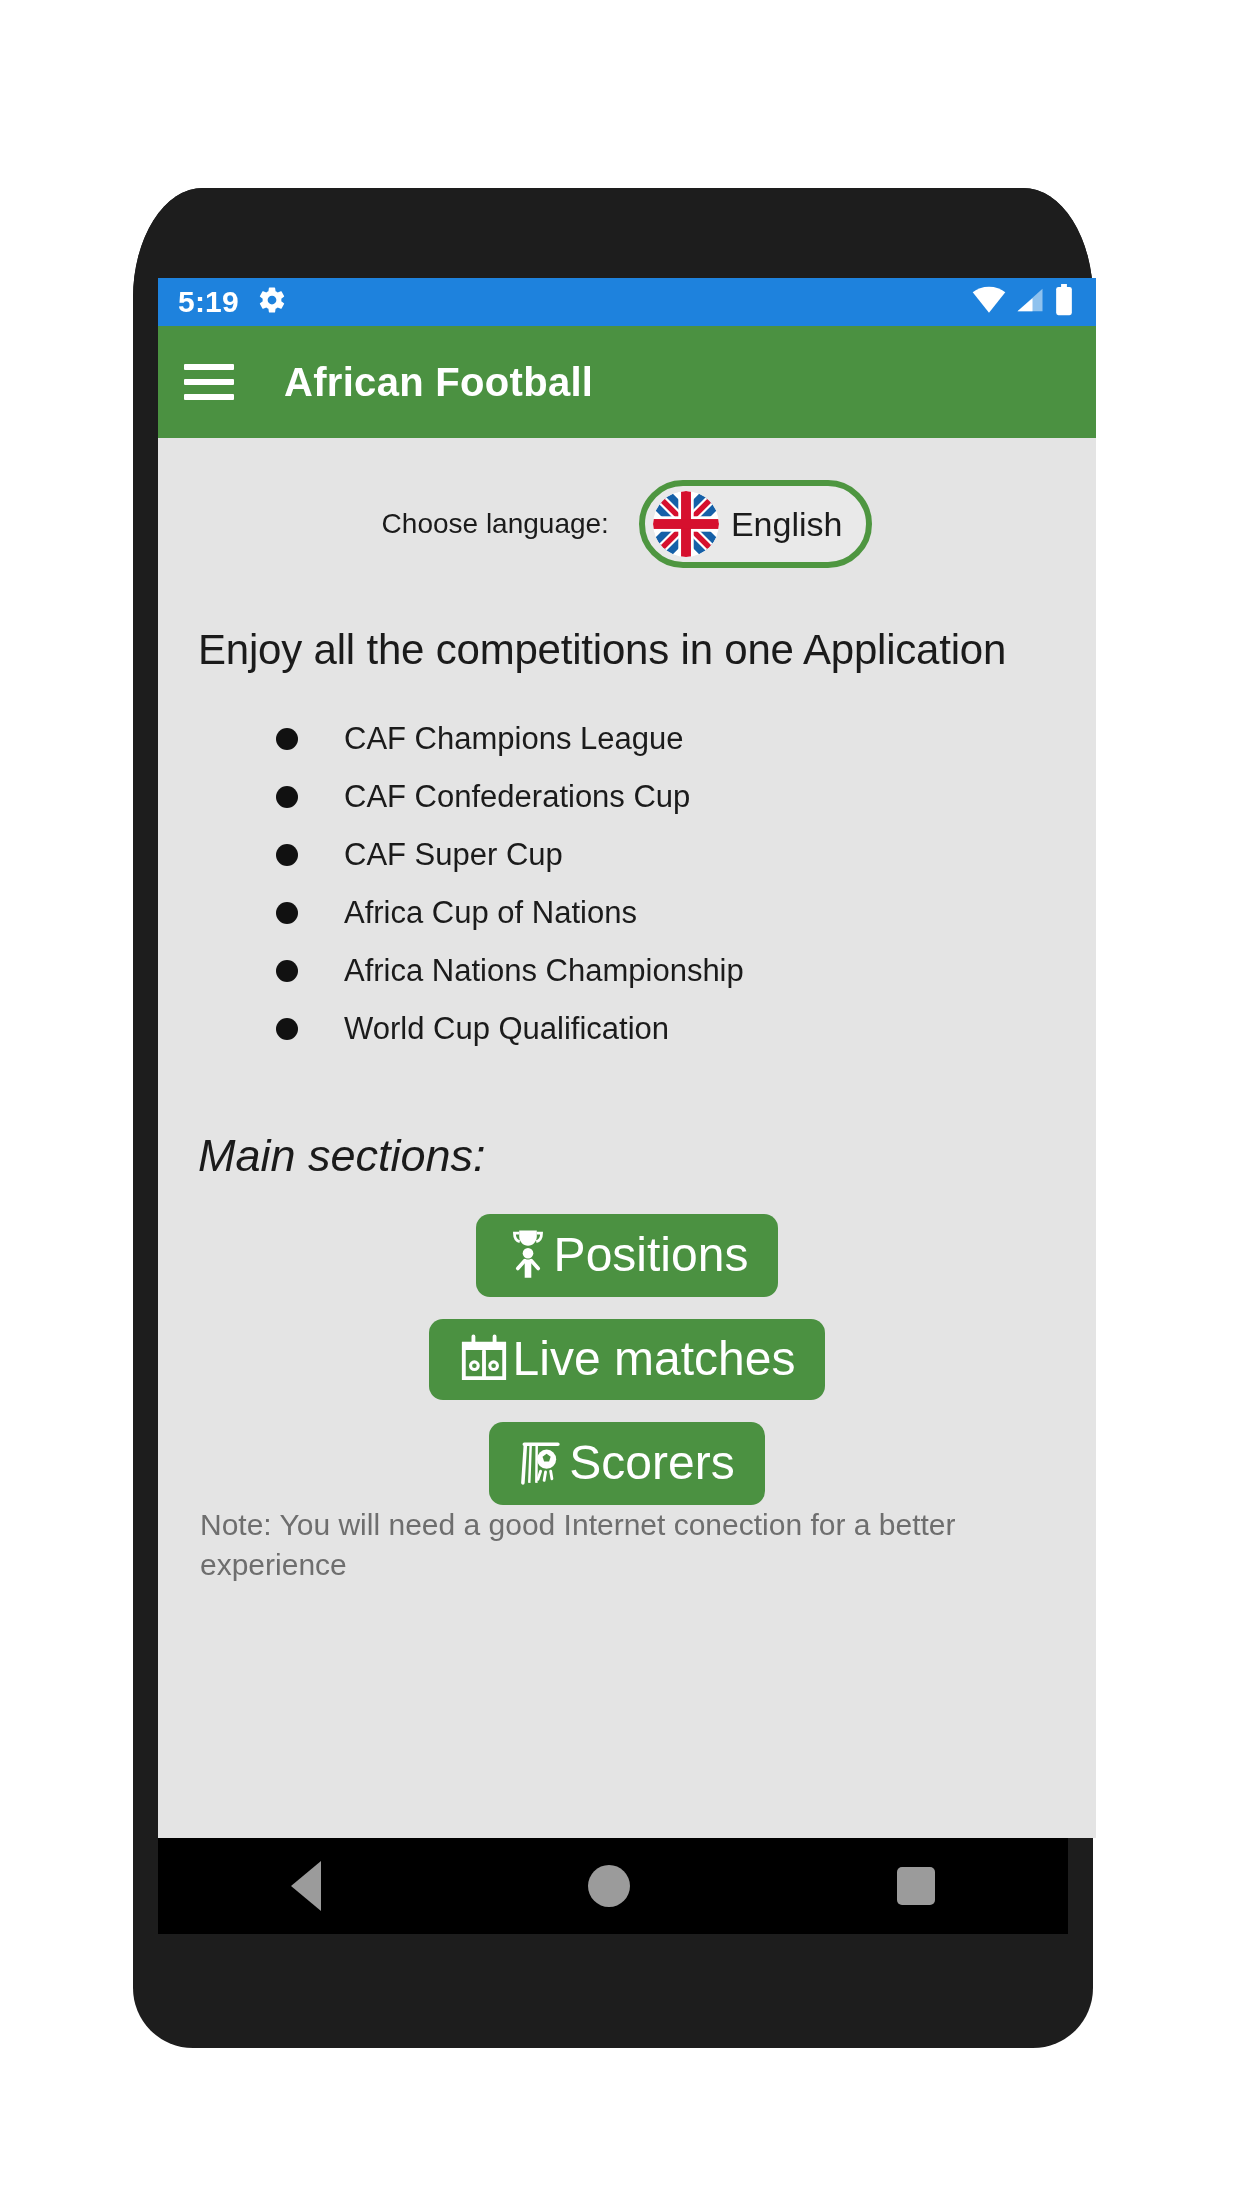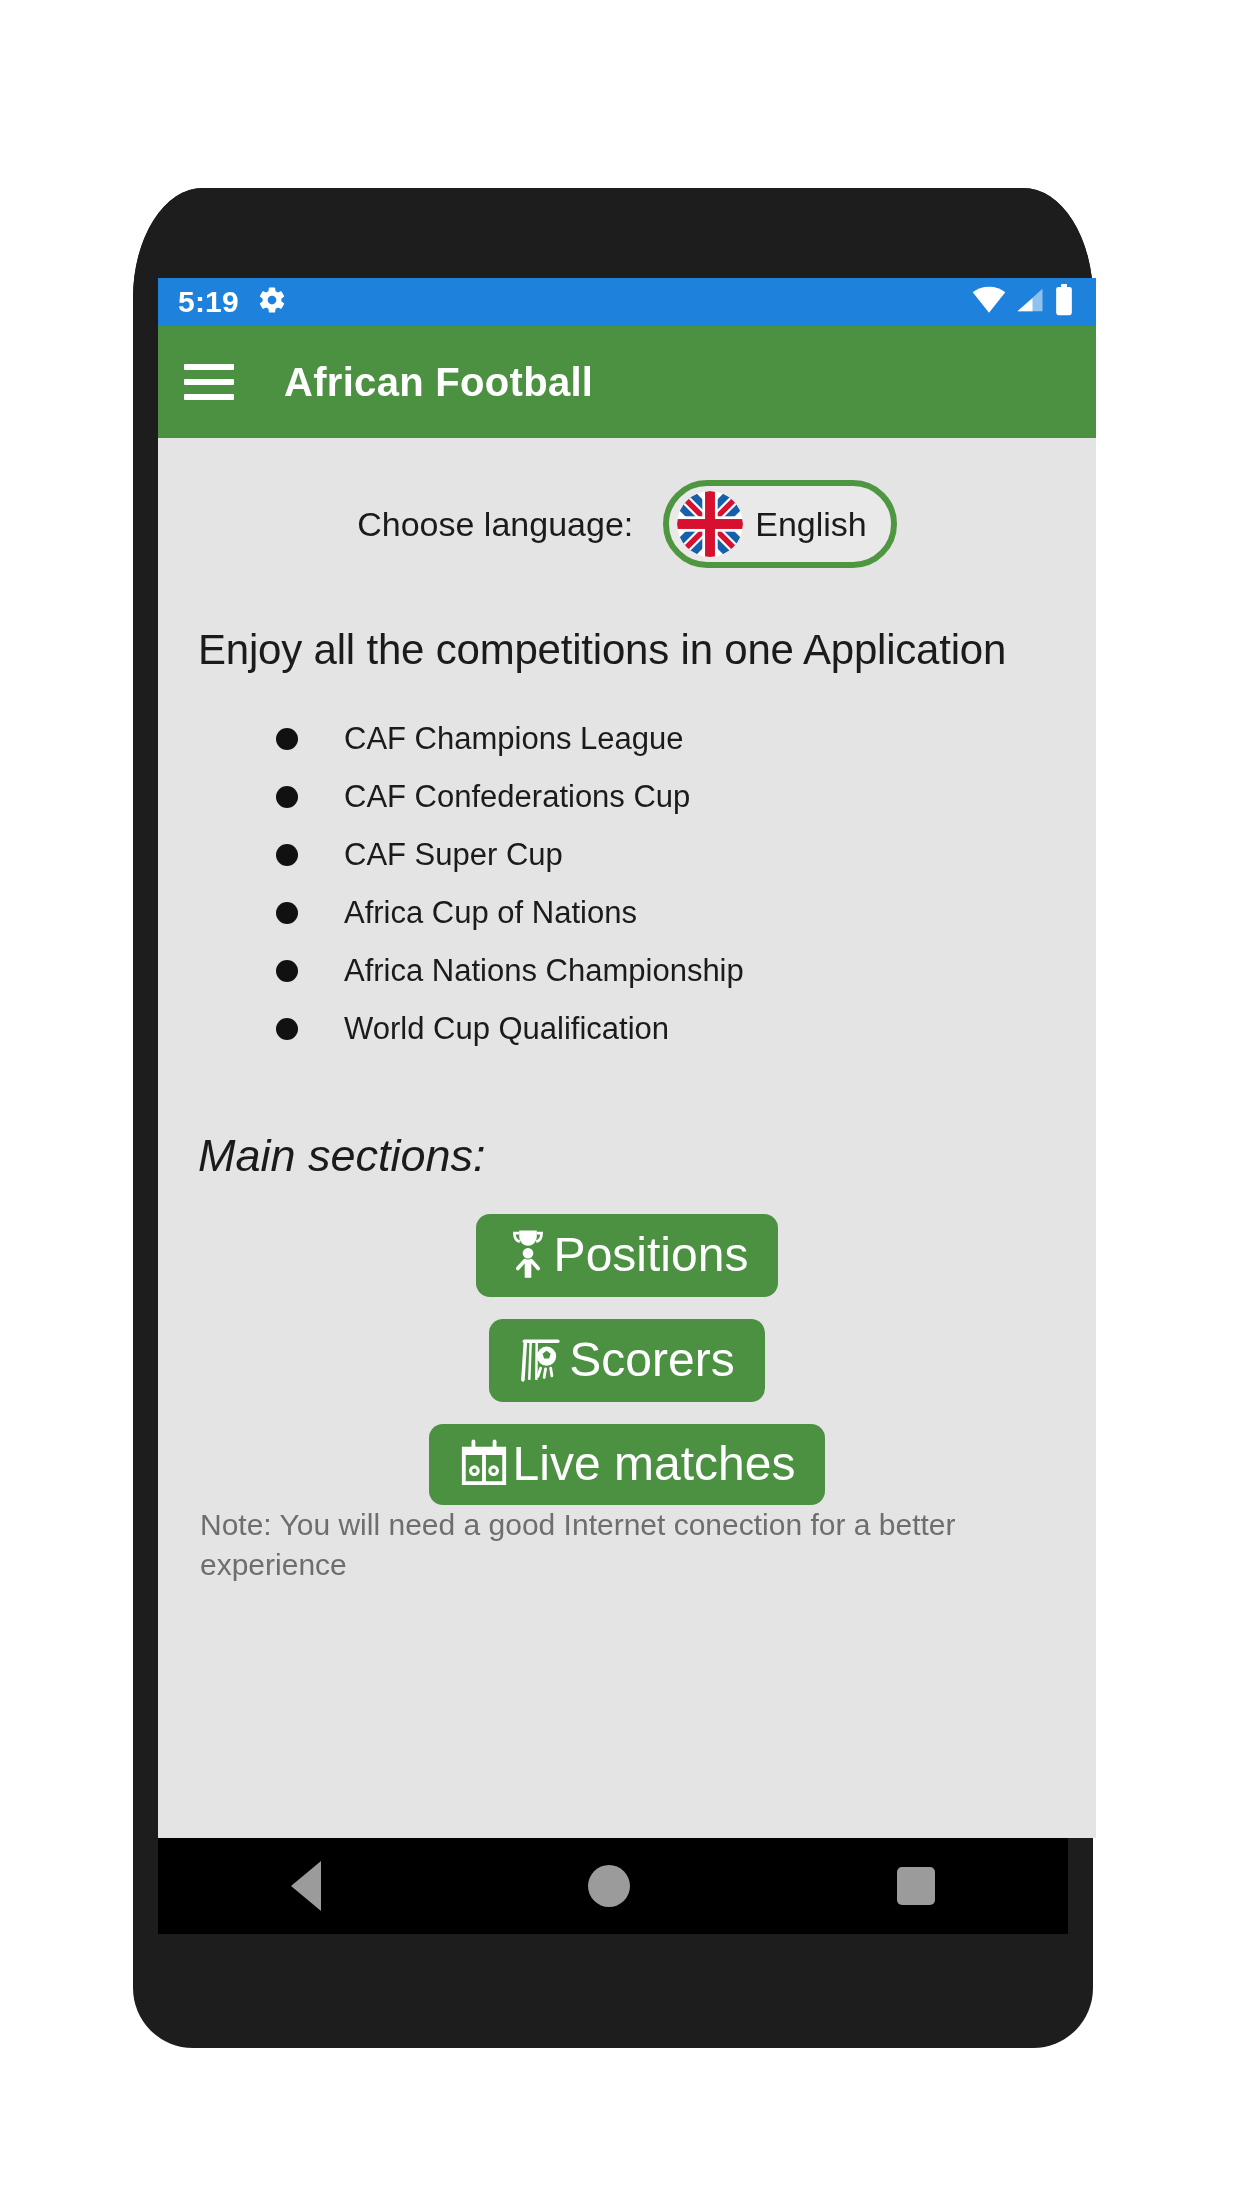--- a/index.html
+++ b/index.html
@@ -94,21 +94,21 @@
   }
 
   .lang-row {
     display: flex;
     align-items: center;
     justify-content: center;
     gap: 30px;
     padding-top: 42px;
   }
   .lang-label {
-    font-size: 34px;
+    font-size: 28px;
     color: #1b1b1b;
   }
   .lang-pill {
     display: flex;
     align-items: center;
     gap: 12px;
     border: 6px solid #4e9640;
     border-radius: 48px;
     padding: 5px 24px 5px 8px;
     background: #e9e9e9;
@@ -339,44 +339,44 @@
                 <circle cx="12" cy="13.6" r="2.9" fill="#ffffff"></circle>
                 <path fill="#ffffff" d="M10.2 17h3.6v10h-3.6z"></path>
                 <path fill="none" stroke="#ffffff" stroke-width="2" stroke-linecap="round" d="M10.3 17.6L6.4 21.9M13.7 17.6l3.9 4.3"></path>
               </svg>
             </span>
             <span class="lbl">Positions</span>
           </button>
 
           <button class="gbtn">
             <span>
+              <svg width="50" height="50" viewBox="0 0 26 26" aria-hidden="true">
+                <path fill="none" stroke="#ffffff" stroke-width="2" d="M2.5 5.5h21v18h-21z"></path>
+                <path fill="#ffffff" d="M2.5 5.5h21v3.4h-21z"></path>
+                <path fill="none" stroke="#ffffff" stroke-width="2" stroke-linecap="round" d="M7.5 1.8v4.4M18.5 1.8v4.4M13 9.4v14.1"></path>
+                <circle cx="8" cy="17" r="2" fill="none" stroke="#ffffff" stroke-width="1.6"></circle>
+                <circle cx="18" cy="17" r="2" fill="none" stroke="#ffffff" stroke-width="1.6"></circle>
+              </svg>
+            </span>
+            <span class="lbl">Live matches</span>
+          </button>
+
+          <button class="gbtn">
+            <span>
               <svg width="46" height="52" viewBox="0 0 26 28" aria-hidden="true">
                 <path fill="none" stroke="#ffffff" stroke-width="2" stroke-linecap="round" d="M3 4h19M3.6 4.3L2.2 25.8"></path>
                 <path fill="none" stroke="#ffffff" stroke-width="1.4" d="M6.6 4.6L5.8 25.8M10 4.6L9.8 25.8"></path>
                 <circle cx="15.6" cy="12.4" r="5.4" fill="#ffffff"></circle>
                 <path fill="#4b9141" d="M15.6 9.3l2.3 1.7-.9 2.7h-2.8l-.9-2.7z"></path>
                 <path fill="none" stroke="#ffffff" stroke-width="1.6" stroke-linecap="round" d="M12.2 19.2l-1.5 4.6M15 19.6l-.8 4.8M17.9 19.2l.7 4.3"></path>
               </svg>
             </span>
             <span class="lbl">Scorers</span>
           </button>
 
-          <button class="gbtn">
-            <span>
-              <svg width="50" height="50" viewBox="0 0 26 26" aria-hidden="true">
-                <path fill="none" stroke="#ffffff" stroke-width="2" d="M2.5 5.5h21v18h-21z"></path>
-                <path fill="#ffffff" d="M2.5 5.5h21v3.4h-21z"></path>
-                <path fill="none" stroke="#ffffff" stroke-width="2" stroke-linecap="round" d="M7.5 1.8v4.4M18.5 1.8v4.4M13 9.4v14.1"></path>
-                <circle cx="8" cy="17" r="2" fill="none" stroke="#ffffff" stroke-width="1.6"></circle>
-                <circle cx="18" cy="17" r="2" fill="none" stroke="#ffffff" stroke-width="1.6"></circle>
-              </svg>
-            </span>
-            <span class="lbl">Live matches</span>
-          </button>
-
         </div>
 
         <div class="note">Note: You will need a good Internet conection for a better experience</div>
 
       </div>
     </div>
 
     <div class="navbar">
       <span class="nav-back"></span>
       <span class="nav-home"></span>

